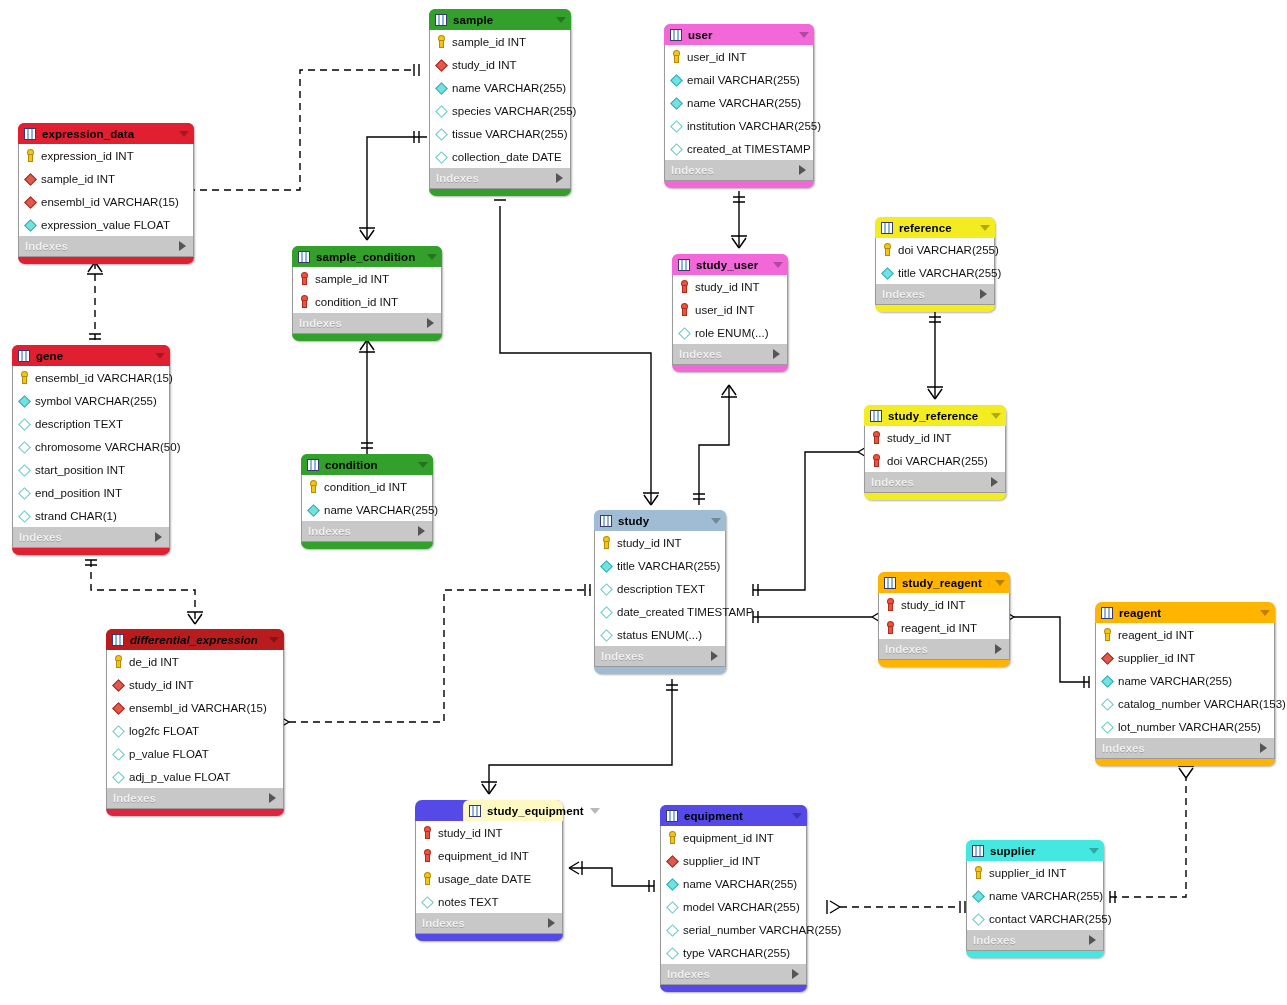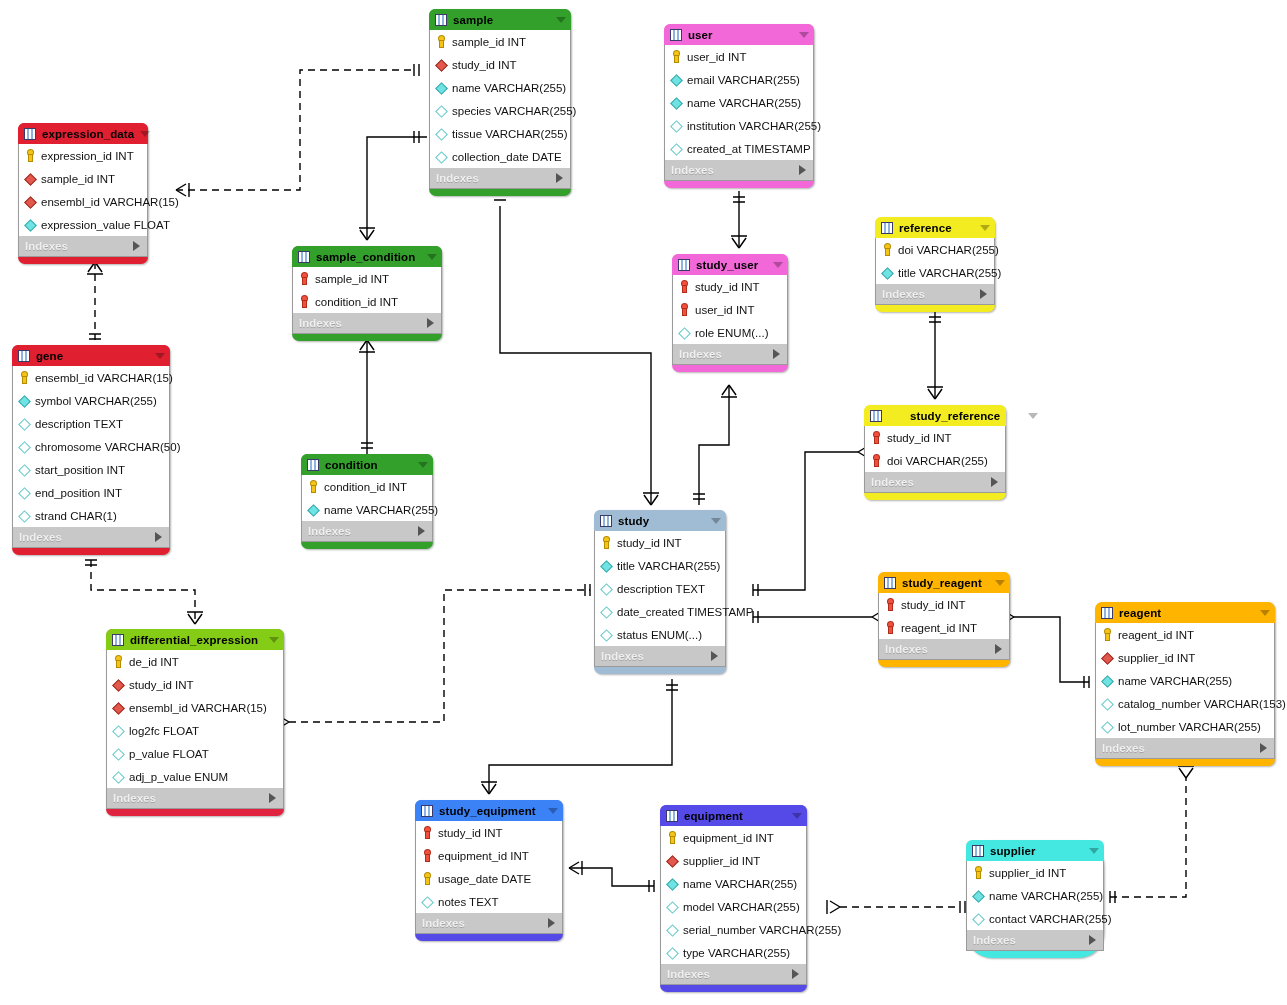--- a/index.html
+++ b/index.html
@@ -323,21 +323,21 @@
         <div class="col-row">
           <span class="col-ic ic-null"></span>
           <span>created_at TIMESTAMP</span>
         </div>
       </div>
       <div class="tbl-indexes">
         <span class="idx-label">Indexes</span>
         <span class="idx-caret"></span>
       </div>
     </div>
-    <div class="table-node" style="left: 18px; top: 123px; width: 130px; background: rgb(224, 32, 48);">
+    <div class="table-node" style="left: 18px; top: 123px; width: 176px; background: rgb(224, 32, 48);">
       <div class="tbl-header" style="background: rgb(224, 32, 48);">
         <span class="tbl-icon"></span>
         <span class="tbl-title">expression_data</span>
         <span class="tbl-caret"></span>
       </div>
       <div class="tbl-body">
         <div class="col-row">
           <span class="col-ic ic-pk"></span>
           <span>expression_id INT</span>
         </div>
@@ -461,21 +461,21 @@
           <span class="col-ic ic-null"></span>
           <span>strand CHAR(1)</span>
         </div>
       </div>
       <div class="tbl-indexes">
         <span class="idx-label">Indexes</span>
         <span class="idx-caret"></span>
       </div>
     </div>
     <div class="table-node" style="left: 864px; top: 405px; width: 142px; background: rgb(242, 236, 32);">
-      <div class="tbl-header" style="background: rgb(242, 236, 32); gap: 22px;">
+      <div class="tbl-header" style="background: rgb(242, 236, 32);">
         <span class="tbl-icon"></span>
         <span class="tbl-title">study_reference</span>
         <span class="tbl-caret"></span>
       </div>
       <div class="tbl-body">
         <div class="col-row">
           <span class="col-ic ic-pkred"></span>
           <span>study_id INT</span>
         </div>
         <div class="col-row">
@@ -590,21 +590,21 @@
           <span class="col-ic ic-null"></span>
           <span>lot_number VARCHAR(255)</span>
         </div>
       </div>
       <div class="tbl-indexes">
         <span class="idx-label">Indexes</span>
         <span class="idx-caret"></span>
       </div>
     </div>
     <div class="table-node" style="left: 106px; top: 629px; width: 178px; background: rgb(224, 35, 62);">
-      <div class="tbl-header" style="background: #84cc16;">
+      <div class="tbl-header" style="background: #b91c1c; font-style: italic;">
         <span class="tbl-icon"></span>
         <span class="tbl-title">differential_expression</span>
         <span class="tbl-caret"></span>
       </div>
       <div class="tbl-body">
         <div class="col-row">
           <span class="col-ic ic-pk"></span>
           <span>de_id INT</span>
         </div>
         <div class="col-row">
@@ -618,30 +618,30 @@
         <div class="col-row">
           <span class="col-ic ic-null"></span>
           <span>log2fc FLOAT</span>
         </div>
         <div class="col-row">
           <span class="col-ic ic-null"></span>
           <span>p_value FLOAT</span>
         </div>
         <div class="col-row">
           <span class="col-ic ic-null"></span>
-          <span>adj_p_value ENUM</span>
+          <span>adj_p_value FLOAT</span>
         </div>
       </div>
       <div class="tbl-indexes">
         <span class="idx-label">Indexes</span>
         <span class="idx-caret"></span>
       </div>
     </div>
     <div class="table-node" style="left: 415px; top: 800px; width: 148px; background: rgb(85, 73, 232);">
-      <div class="tbl-header" style="background: #3b82f6;">
+      <div class="tbl-header" style="background: #fef9c3; margin-left: 48px;">
         <span class="tbl-icon"></span>
         <span class="tbl-title">study_equipment</span>
         <span class="tbl-caret"></span>
       </div>
       <div class="tbl-body">
         <div class="col-row">
           <span class="col-ic ic-pkred"></span>
           <span>study_id INT</span>
         </div>
         <div class="col-row">
@@ -692,21 +692,21 @@
         <div class="col-row">
           <span class="col-ic ic-null"></span>
           <span>type VARCHAR(255)</span>
         </div>
       </div>
       <div class="tbl-indexes">
         <span class="idx-label">Indexes</span>
         <span class="idx-caret"></span>
       </div>
     </div>
-    <div class="table-node" style="left: 966px; top: 840px; width: 138px; background: rgb(68, 232, 224); border-radius: 26px;">
+    <div class="table-node" style="left: 966px; top: 840px; width: 138px; background: rgb(68, 232, 224);">
       <div class="tbl-header" style="background: rgb(68, 232, 224);">
         <span class="tbl-icon"></span>
         <span class="tbl-title">supplier</span>
         <span class="tbl-caret"></span>
       </div>
       <div class="tbl-body">
         <div class="col-row">
           <span class="col-ic ic-pk"></span>
           <span>supplier_id INT</span>
         </div>

